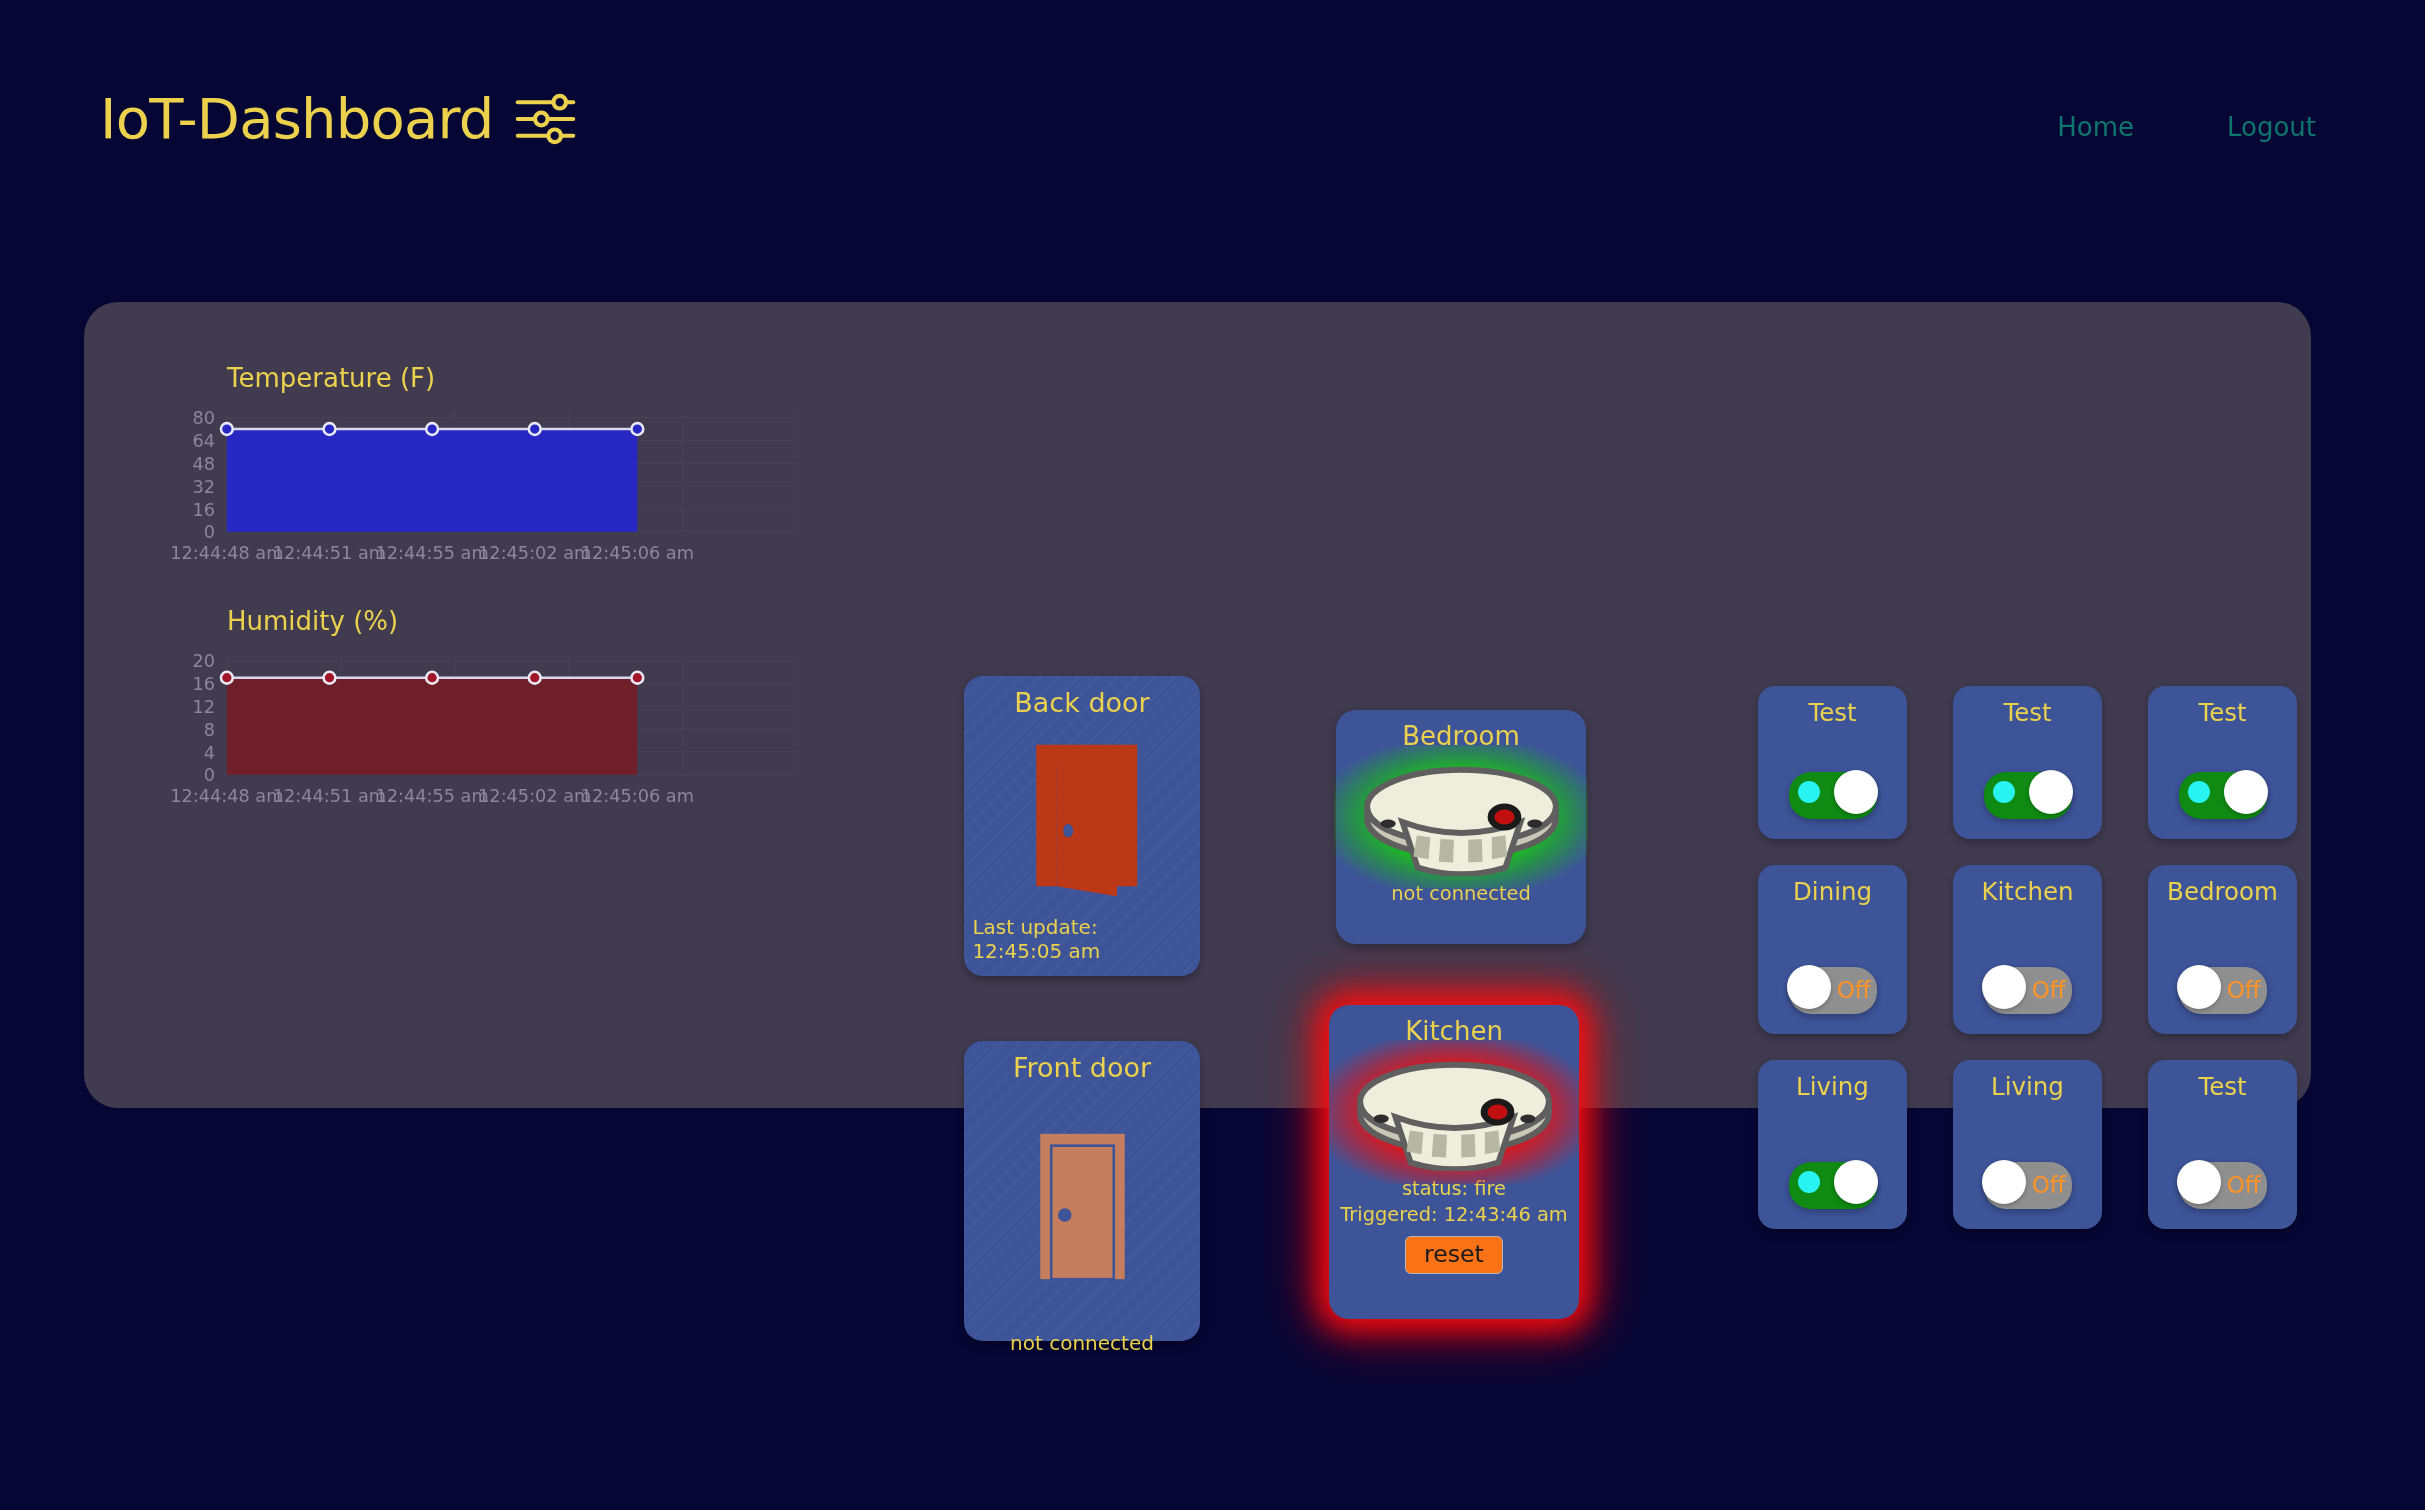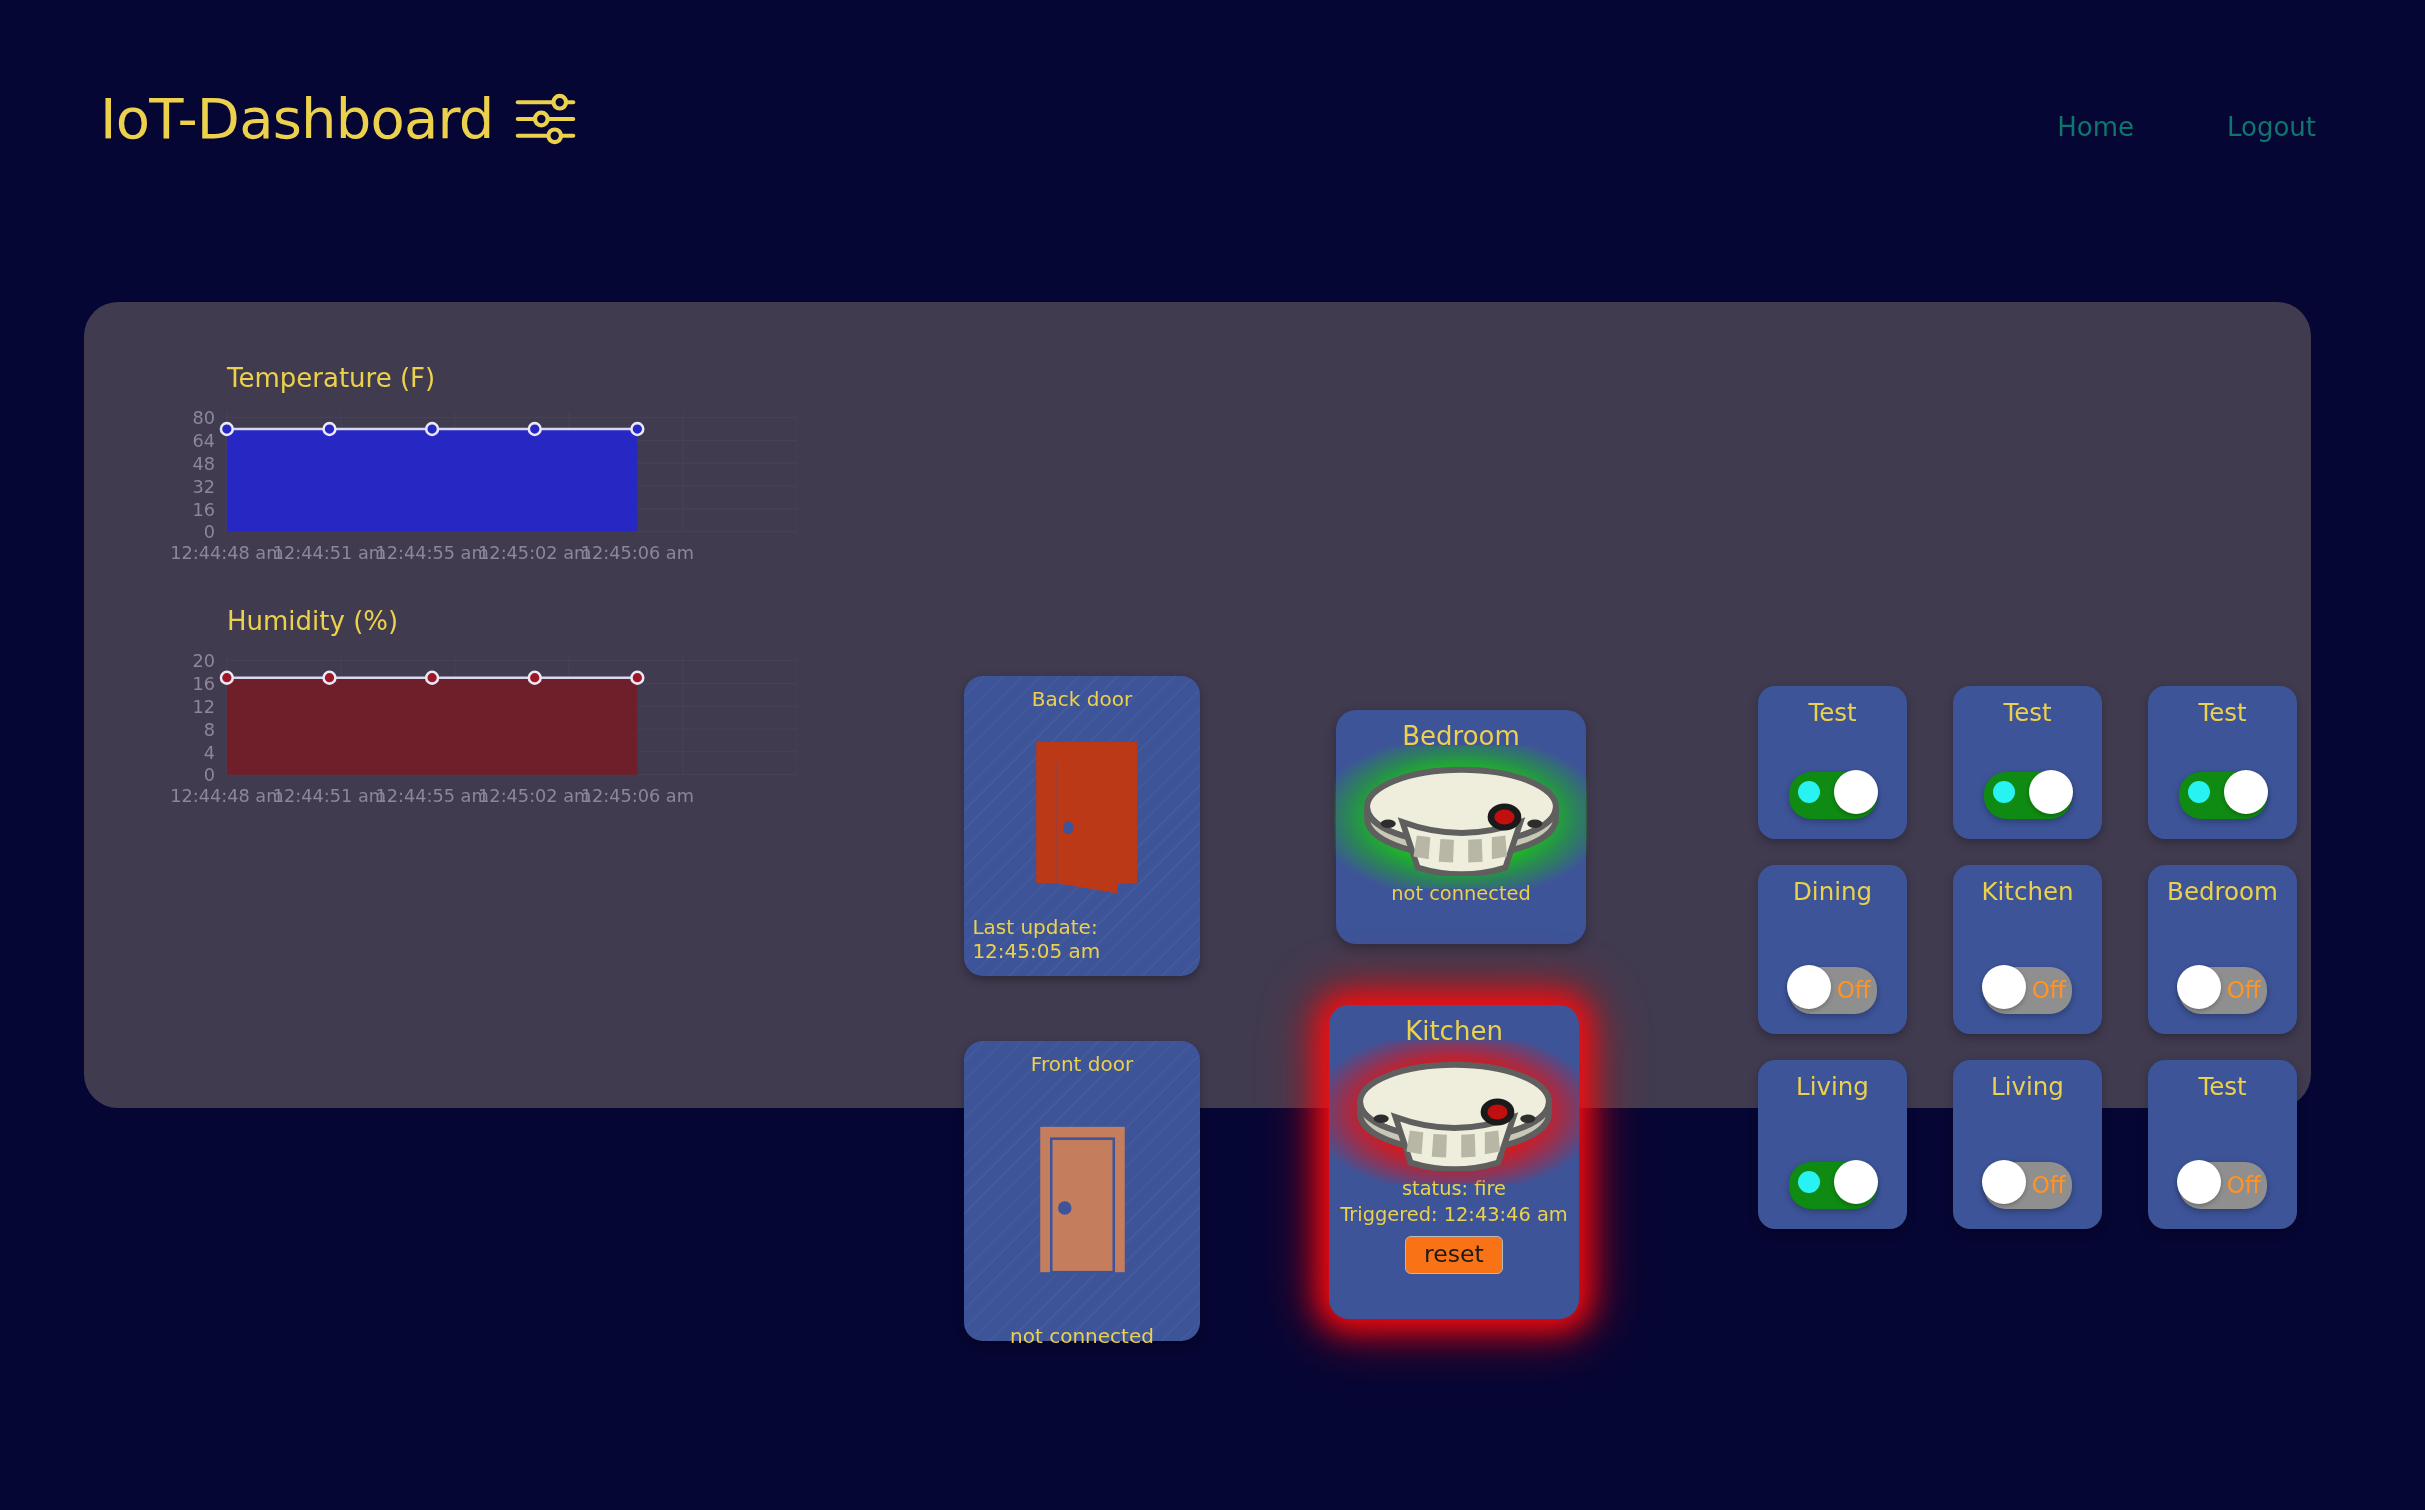--- a/index.html
+++ b/index.html
@@ -104,21 +104,21 @@
     display: flex;
     flex-direction: column;
     align-items: center;
     box-sizing: border-box;
     padding: 11.8px 8.4px 13.5px 8.4px;
   }
   #door-back { left: 880px; top: 374px; height: 300px; }
   #door-front { left: 880px; top: 739px; height: 300px; gap: 40px; }
   .door-title {
     color: #ecd14d;
-    font-size: 20px;
+    font-size: 27px;
     line-height: 1.1;
     font-family: "DejaVu Sans", sans-serif;
   }
   .door-art {
     flex: 1;
     display: flex;
     align-items: center;
     justify-content: center;
   }
   .door-status {

